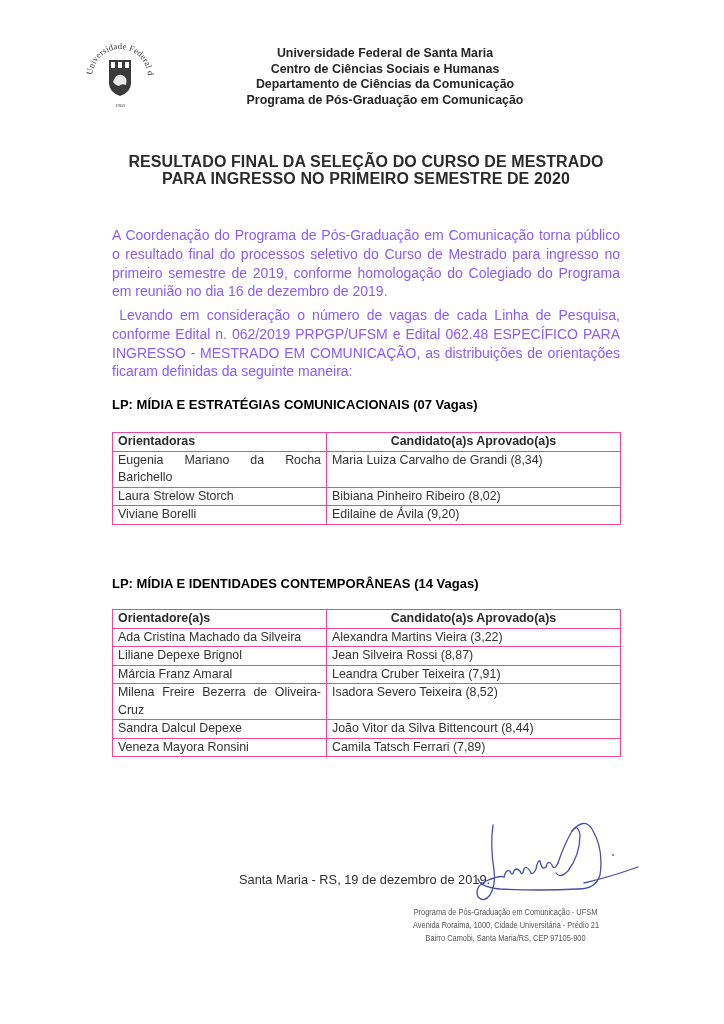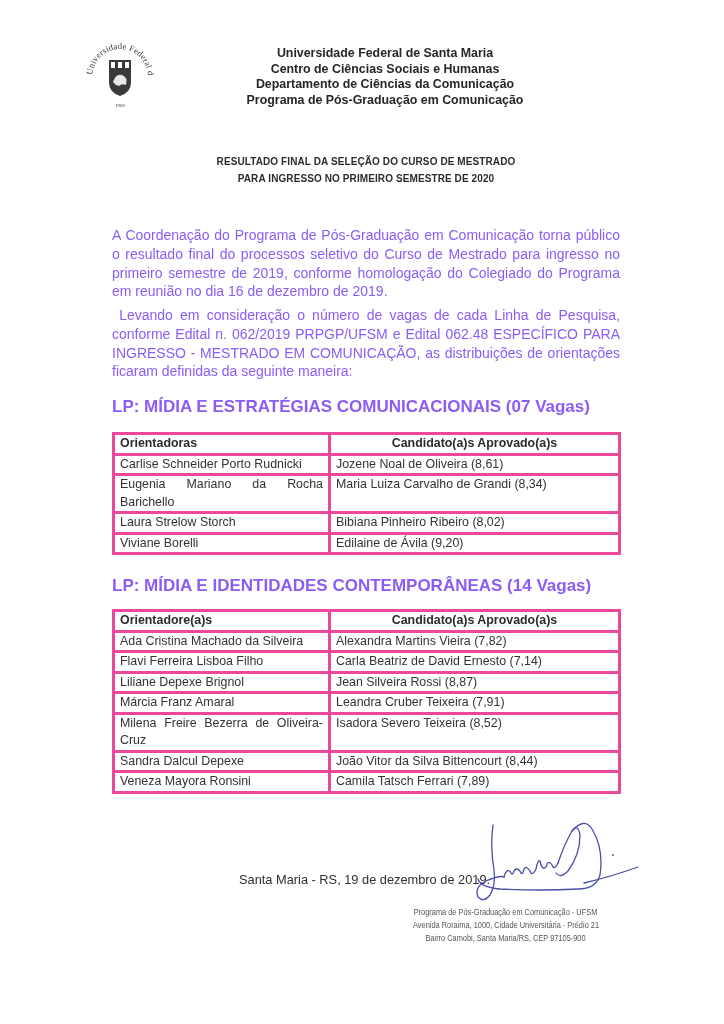--- a/index.html
+++ b/index.html
@@ -6,32 +6,32 @@
   body {
     width: 724px; height: 1024px; background: #ffffff; position: relative; overflow: hidden;
     font-family: "Liberation Sans", "DejaVu Sans", sans-serif; color: #2b2b2b;
   }
   .abs { position: absolute; }
   
   .logo { left: 82px; top: 37px; width: 76px; height: 76px; }
   .inst { left: 200px; top: 46px; width: 370px; text-align: center; font-weight: bold; font-size: 12.4px; line-height: 15.5px; color: #262626; }
   .inst div { white-space: nowrap; }
   
-  .title { left: 112px; top: 153px; width: 508px; text-align: center; font-weight: bold; font-size: 10px; line-height: 17px; color: #2c2c2c; letter-spacing: 0.1px; }
+  .title { left: 112px; top: 153px; width: 508px; text-align: center; font-weight: bold; font-size: 16px; line-height: 17px; color: #2c2c2c; letter-spacing: 0.1px; }
   .title div { white-space: nowrap; }
   
   .para { left: 112px; width: 508px; font-size: 14px; line-height: 18.8px; text-align: justify; color: #8b5cf6; }
   .para1 { top: 226px; }
   .para2 { top: 306px; }
-  .section-heading { left: 112px; font-weight: bold; font-size: 17px; color: #8b5cf6; white-space: nowrap; }
+  .section-heading { left: 112px; font-weight: bold; font-size: 13px; color: #000000; white-space: nowrap; }
   .sh1 { top: 397px; }
   .sh2 { top: 576px; }
   
   table.res { position: absolute; left: 112px; width: 509px; border-collapse: collapse; font-size: 12.4px; color: #333; }
-  table.res td, table.res th { border: 3px solid #ec4899; padding: 0 5px; line-height: 17.5px; vertical-align: top; }
+  table.res td, table.res th { border: 1px solid #ec4899; padding: 0 5px; line-height: 17.5px; vertical-align: top; }
   table.res th { font-weight: bold; text-align: left; color: #2b2b2b; }
   table.res th.right { text-align: center; }
   table.res td.left { width: 203px; text-align: justify; text-align-last: left; }
   table.res th.left { width: 203px; }
   .t1 { top: 432px; }
   .t2 { top: 609px; border-radius: 8px; }
   .cand-line { display: block; }
   
   .place-date { left: 239px; top: 872px; font-size: 12.8px; color: #2f2f2f; white-space: nowrap; }
   .stamp { left: 398px; top: 906px; width: 215px; text-align: center; font-size: 8.6px; line-height: 13px; color: #555; font-family: "Liberation Sans Narrow", "Liberation Sans", sans-serif; transform: scaleX(0.86); transform-origin: center; }
@@ -77,26 +77,20 @@
 <div class="abs section-heading sh1">LP: MÍDIA E ESTRATÉGIAS COMUNICACIONAIS (07 Vagas)</div>
 <table class="res t1">
   <thead>
     <tr>
       <th class="left">Orientadoras</th>
       <th class="right">Candidato(a)s Aprovado(a)s</th>
     </tr>
   </thead>
   <tbody>
     <tr>
-      <td class="left">Carlise Schneider Porto Rudnicki</td>
-      <td>
-          <span class="cand-line">Jozene Noal de Oliveira (8,61)</span>
-        </td>
-    </tr>
-    <tr>
       <td class="left">Eugenia Mariano da Rocha Barichello</td>
       <td>
           <span class="cand-line">Maria Luiza Carvalho de Grandi (8,34)</span>
         </td>
     </tr>
     <tr>
       <td class="left">Laura Strelow Storch</td>
       <td>
           <span class="cand-line">Bibiana Pinheiro Ribeiro (8,02)</span>
         </td>
@@ -115,27 +109,21 @@
   <thead>
     <tr>
       <th class="left">Orientadore(a)s</th>
       <th class="right">Candidato(a)s Aprovado(a)s</th>
     </tr>
   </thead>
   <tbody>
     <tr>
       <td class="left">Ada Cristina Machado da Silveira</td>
       <td>
-          <span class="cand-line">Alexandra Martins Vieira (7,82)</span>
-        </td>
-    </tr>
-    <tr>
-      <td class="left">Flavi Ferreira Lisboa Filho</td>
-      <td>
-          <span class="cand-line">Carla Beatriz de David Ernesto (7,14)</span>
+          <span class="cand-line">Alexandra Martins Vieira (3,22)</span>
         </td>
     </tr>
     <tr>
       <td class="left">Liliane Depexe Brignol</td>
       <td>
           <span class="cand-line">Jean Silveira Rossi (8,87)</span>
         </td>
     </tr>
     <tr>
       <td class="left">Márcia Franz Amaral</td>

